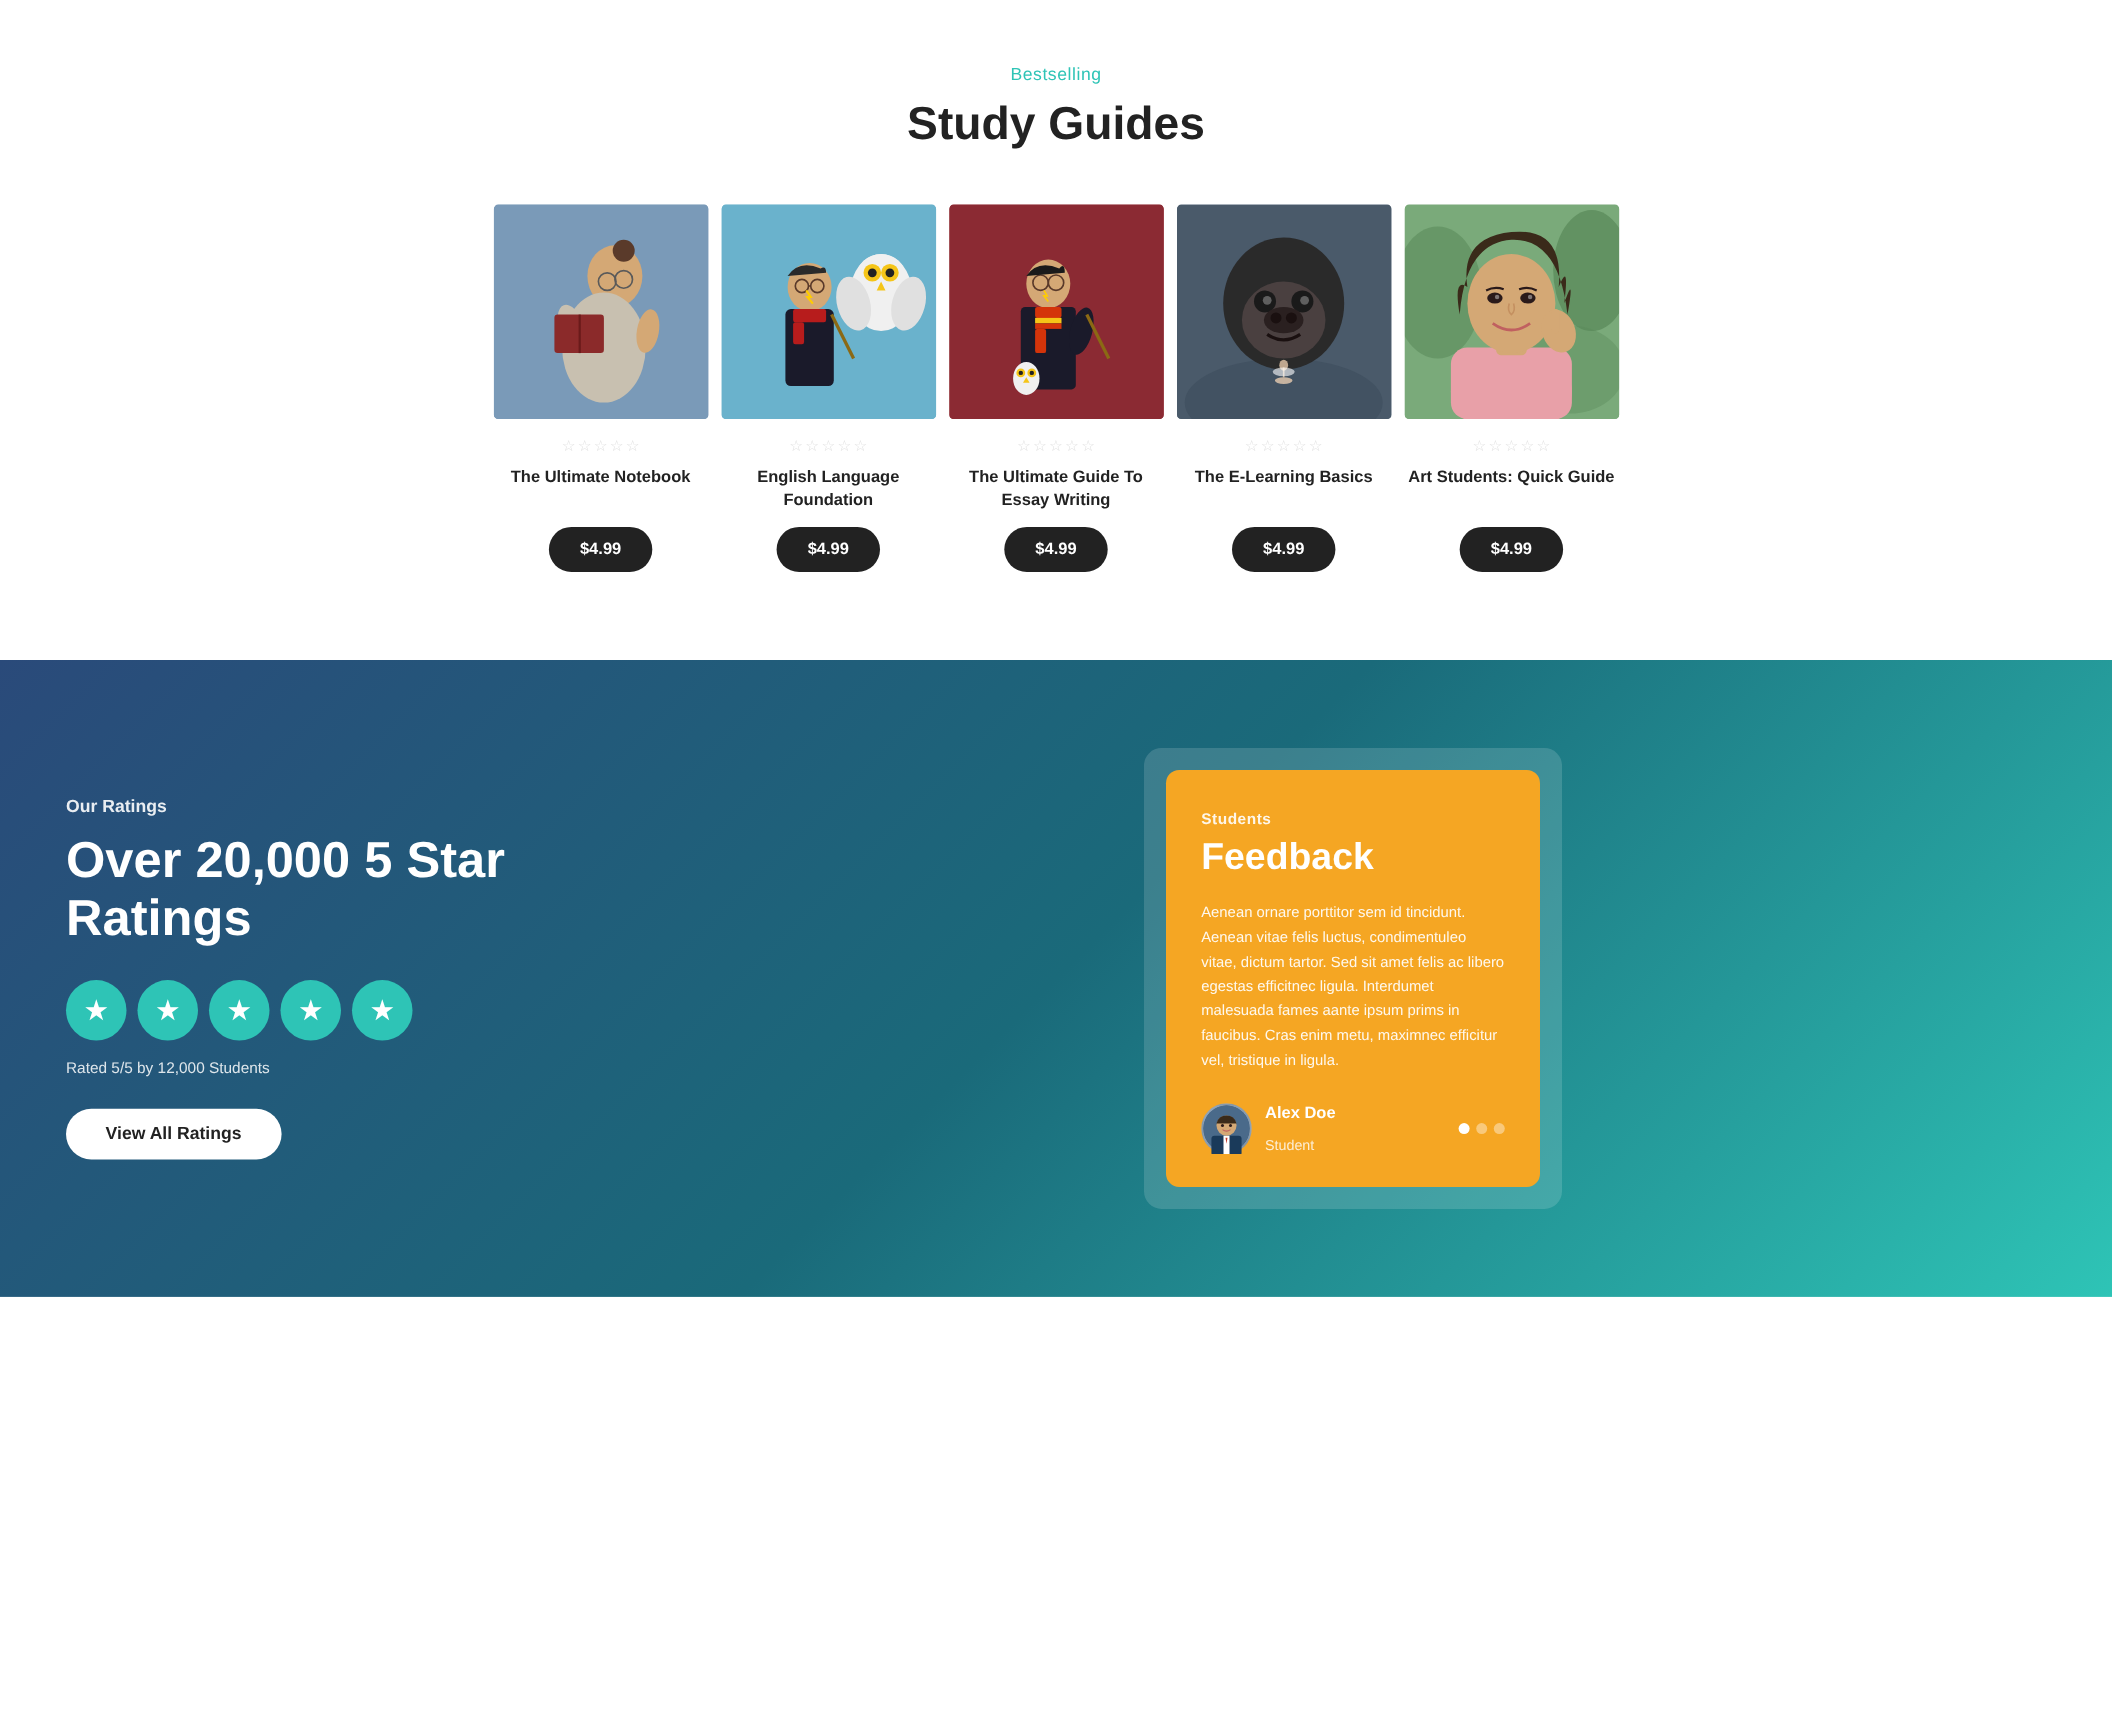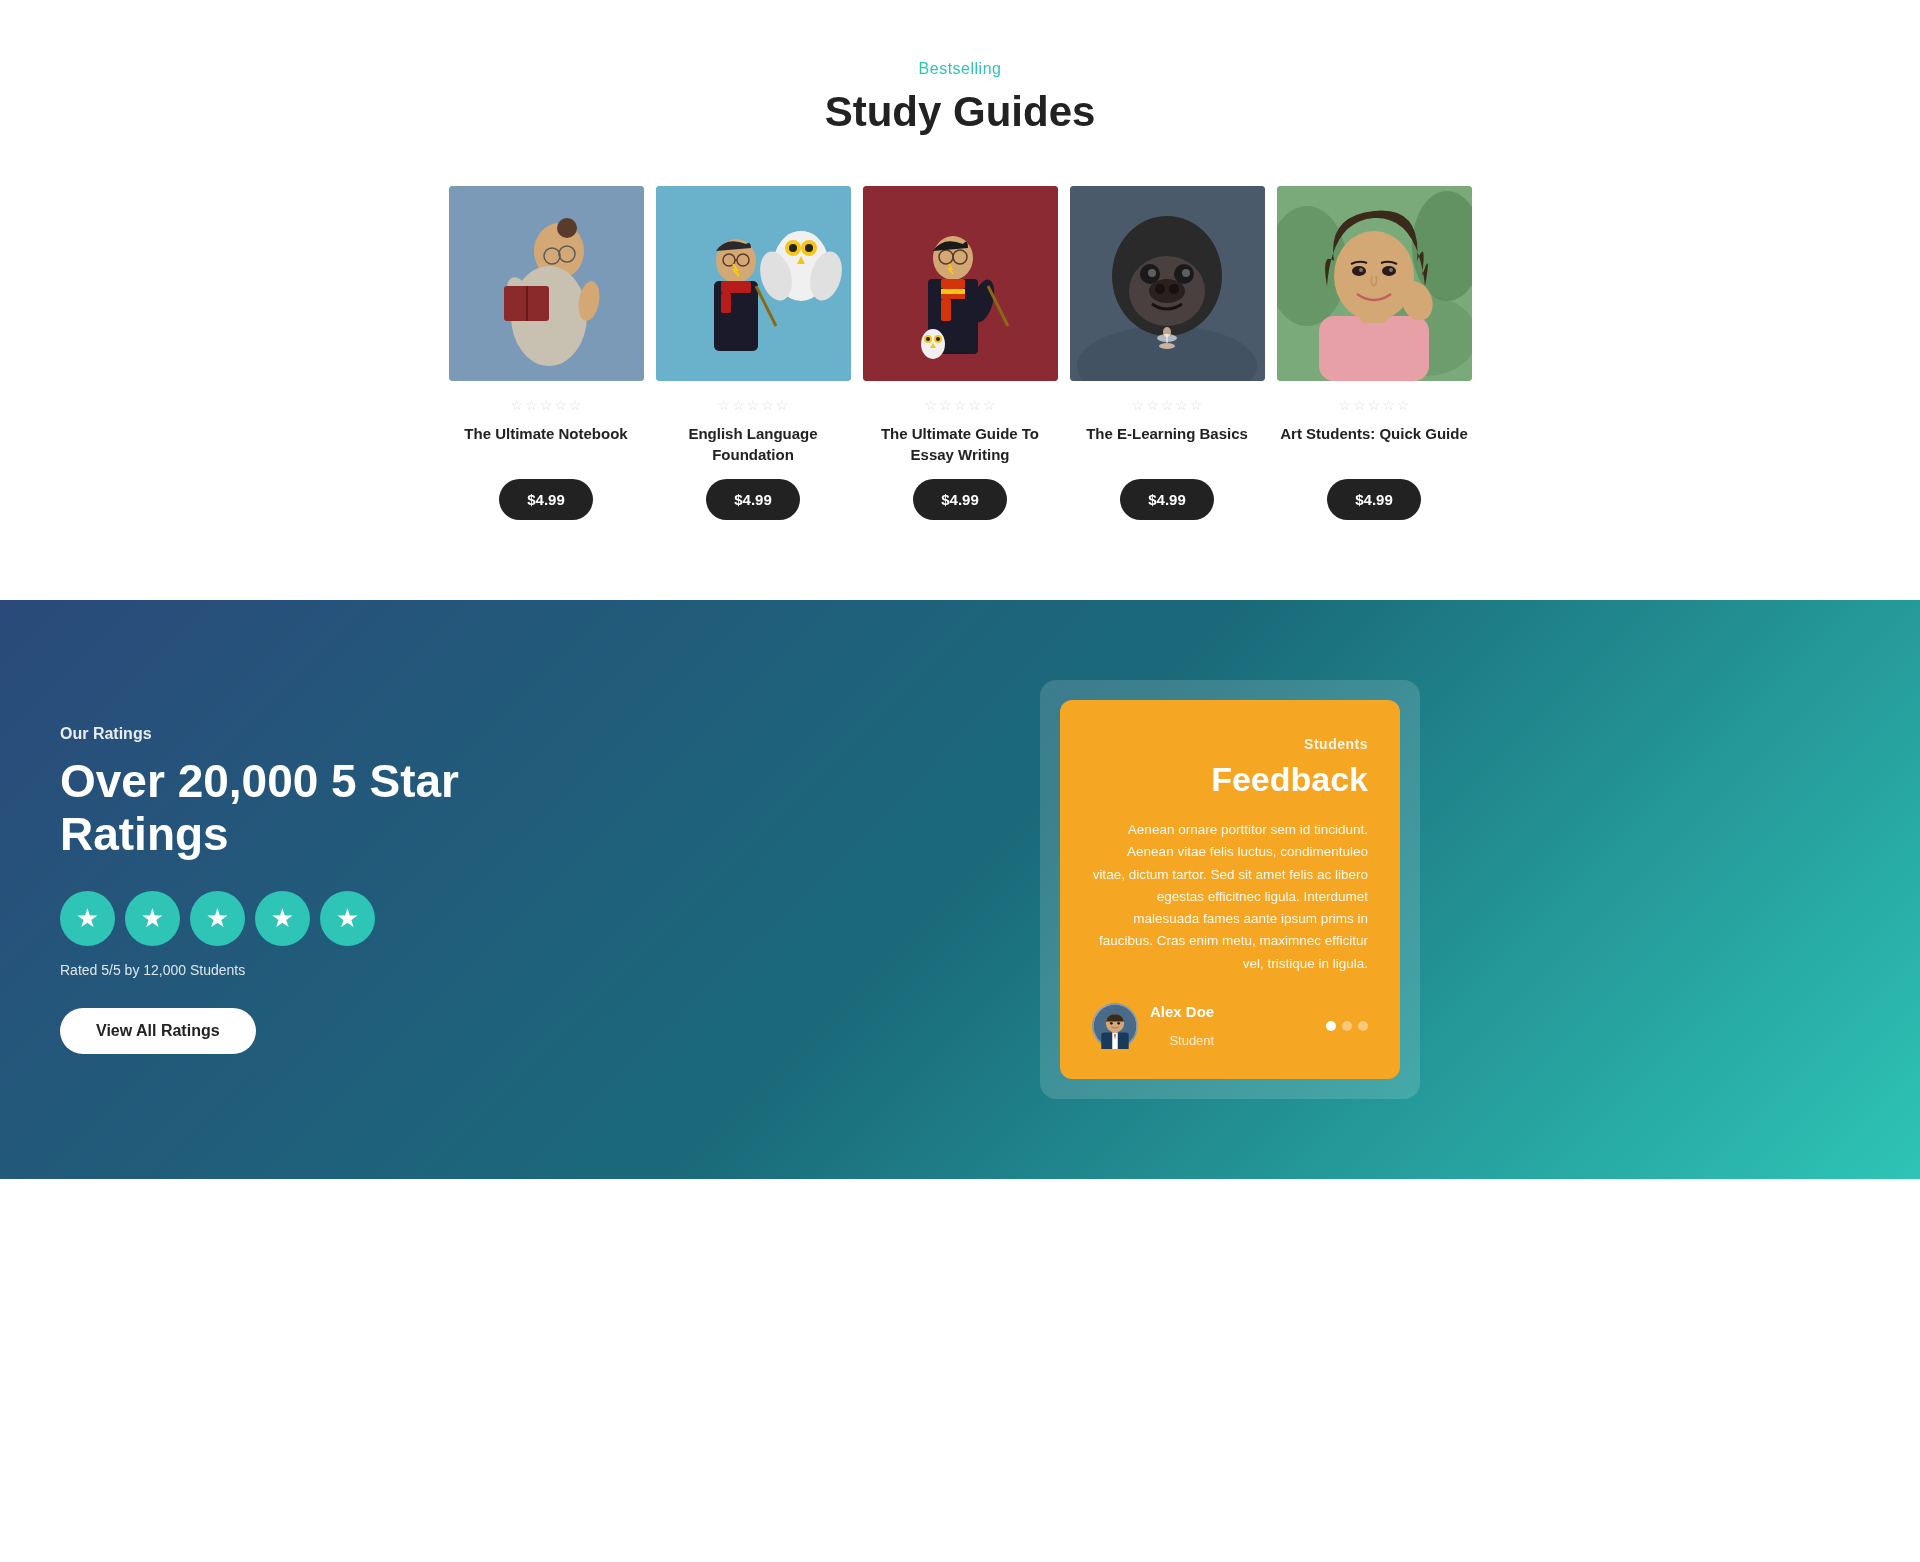--- a/index.html
+++ b/index.html
@@ -174,21 +174,20 @@
       display: flex;
       justify-content: center;
       align-items: center;
     }
 
     .feedback-card-outer {
       background: rgba(255,255,255,0.15);
       border-radius: 16px;
       padding: 20px;
       width: 380px;
-      text-align: right;
     }
 
     .feedback-card {
       background: #f5a623;
       border-radius: 12px;
       padding: 36px 32px 30px;
       color: #fff;
     }
 
     .feedback-category {

